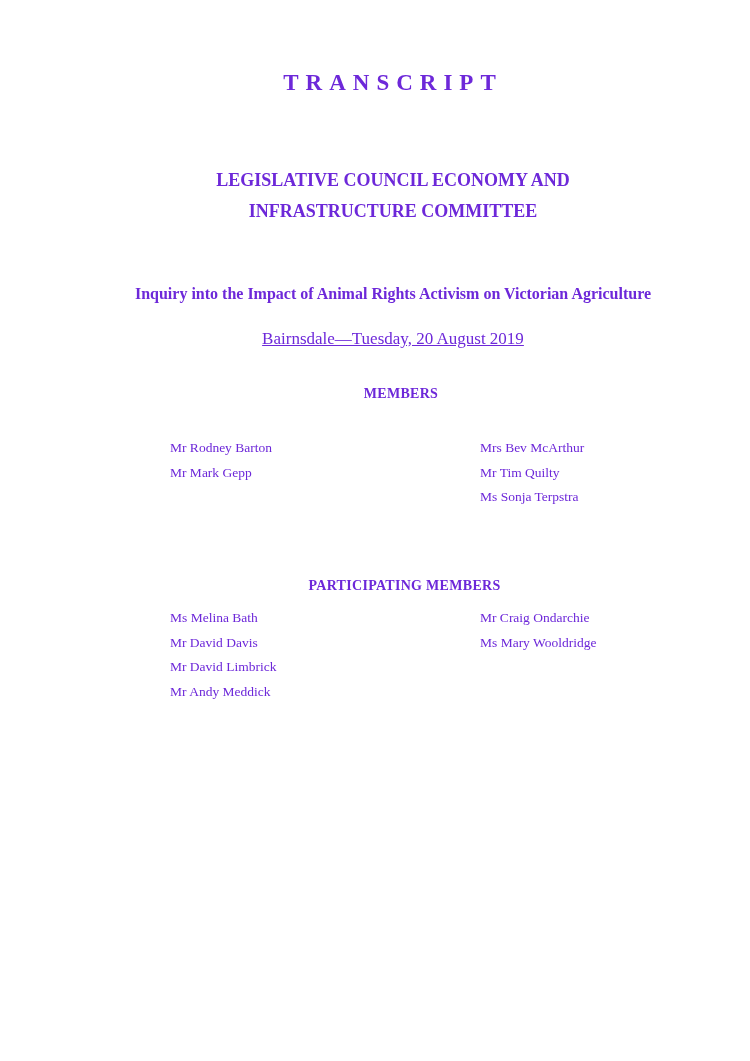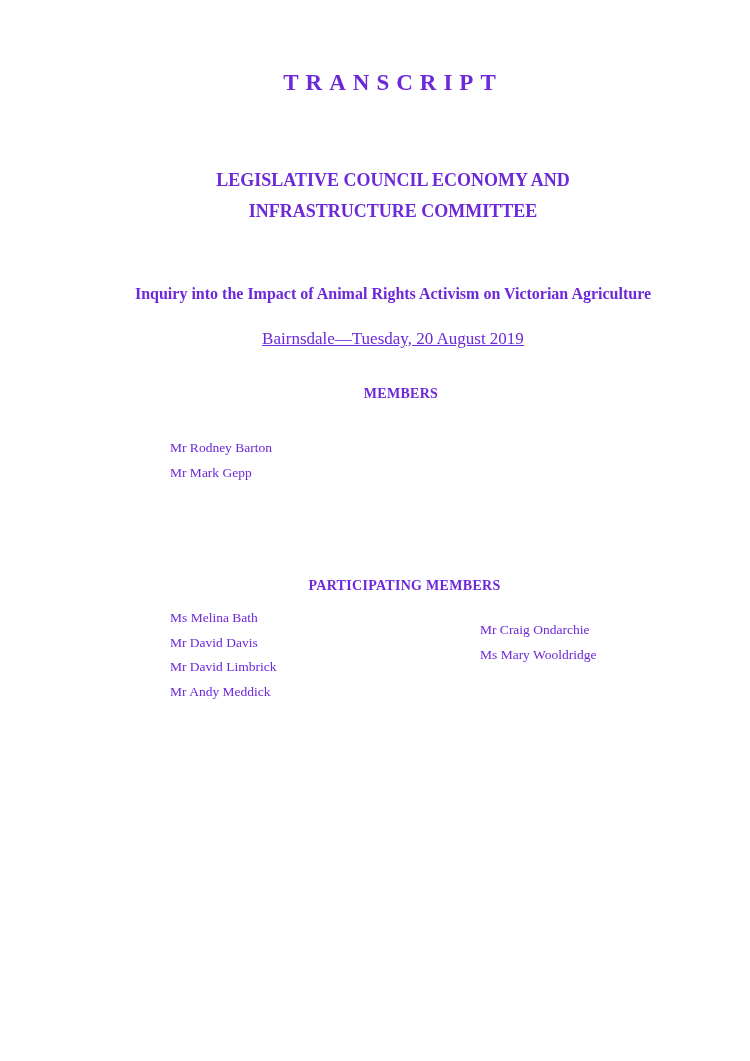--- a/index.html
+++ b/index.html
@@ -67,21 +67,21 @@
     font-size: 13.5px;
   }
   .name-col p {
     margin: 0;
     line-height: 24.6px;
     white-space: nowrap;
   }
   .members-left    { left: 170px; top: 436px; }
   .members-right   { left: 480px; top: 436px; }
   .participating-left  { left: 170px; top: 606px; }
-  .participating-right { left: 480px; top: 606px; margin-top: 12px; }
+  .participating-right { left: 480px; top: 606px; }
 </style>
 </head>
 <body>
 
 <div class="page">
 
   <h1 class="centered doc-title">TRANSCRIPT</h1>
 
   <h2 class="centered committee-name">
     <span>LEGISLATIVE COUNCIL ECONOMY AND</span><br>
@@ -92,20 +92,25 @@
 
   <p class="centered hearing-date">Bairnsdale—Tuesday, 20 August 2019</p>
 
   <h4 class="centered section-heading members-heading">MEMBERS</h4>
 
   <div class="name-col members-left">
     <p>Mr Rodney Barton</p>
     <p>Mr Mark Gepp</p>
   </div>
 
+  <div class="name-col members-right">
+    <p>Mrs Bev McArthur</p>
+    <p>Mr Tim Quilty</p>
+    <p>Ms Sonja Terpstra</p>
+  </div>
 
   <h4 class="centered section-heading participating-heading">PARTICIPATING MEMBERS</h4>
 
   <div class="name-col participating-left">
     <p>Ms Melina Bath</p>
     <p>Mr David Davis</p>
     <p>Mr David Limbrick</p>
     <p>Mr Andy Meddick</p>
   </div>
 

